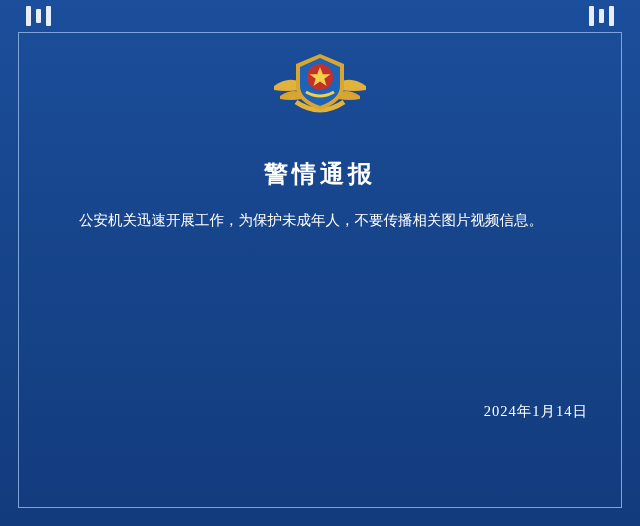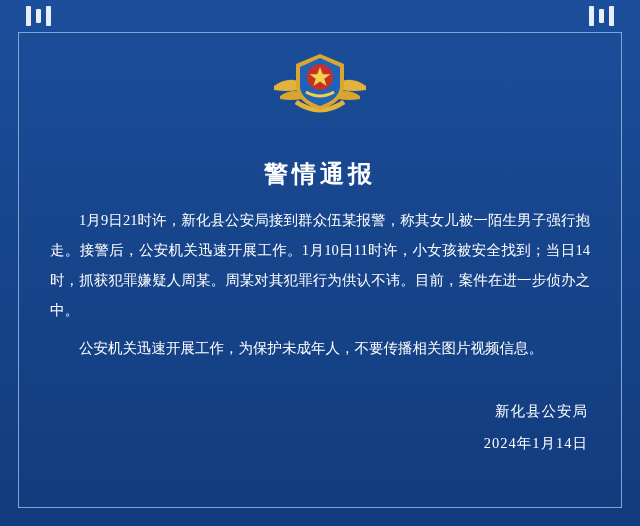--- a/index.html
+++ b/index.html
@@ -140,22 +140,20 @@
         <circle cx="54" cy="31" r="13" fill="#c4312c"></circle>
         <polygon points="54,21 56.8,28.2 64.4,28.2 58.3,32.8 60.6,40 54,35.6 47.4,40 49.7,32.8 43.6,28.2 51.2,28.2" fill="#f2d14a"></polygon>
         <path d="M40 46 Q54 54 68 46" stroke="#f2d14a" stroke-width="3" fill="none"></path>
       </svg>
     </div>
   </div>
 
   <div class="title">警情通报</div>
 
   <div class="body-text">
-    <p>1月9日21时许，新化县公安局接到群众伍某报警，称其女儿被一陌生男子强行抱走。接警后，公安机关迅速开展工作。1月10日11时许，小女孩被安全找到；当日14时，抓获犯罪嫌疑人周某。周某对其犯罪行为供认不讳。目前，案件在进一步侦办之中。</p>
     <p>公安机关迅速开展工作，为保护未成年人，不要传播相关图片视频信息。</p>
   </div>
 
   <div class="sign">
-    <div>新化县公安局</div>
     <div>2024年1月14日</div>
   </div>
 
 </div>
 
 </body></html>

